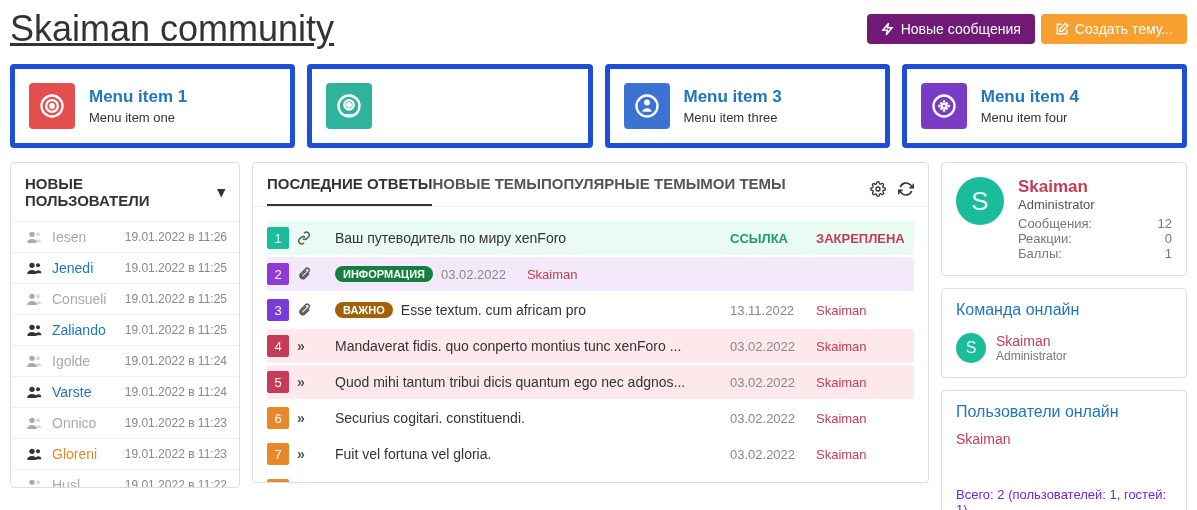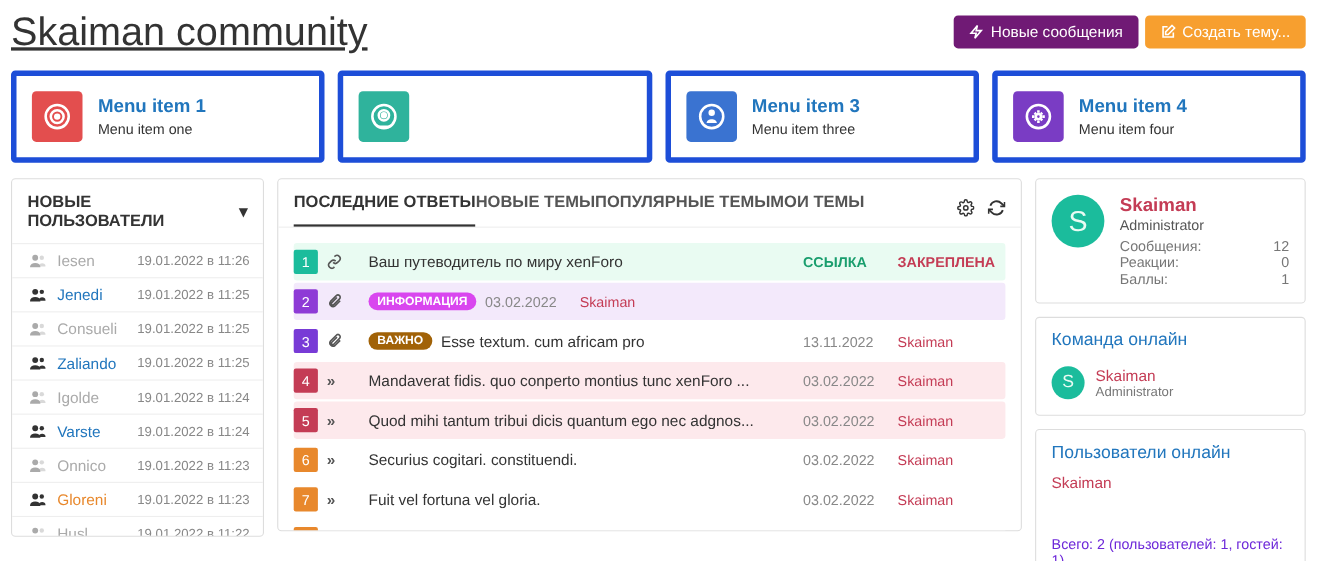--- a/index.html
+++ b/index.html
@@ -291,21 +291,21 @@
               <span class="tmeta link">ССЫЛКА</span>
               <span class="tauthor link">ЗАКРЕПЛЕНА</span>
             </div>
             <div class="thread" style="background: rgb(243, 233, 251);">
               <span class="num" style="background:#8e3bd6">2</span>
               <span class="icons">
                 <svg width="14" height="14" viewBox="0 0 24 24" fill="none" stroke="#555" stroke-width="2.5">
                   <path d="M21 11l-8 8a5 5 0 01-7-7l9-9a3.5 3.5 0 015 5l-9 9a2 2 0 01-3-3l8-8"></path>
                 </svg>
               </span>
-              <span class="badge" style="background:#d946ef">ИНФОРМАЦИЯ</span>
+              <span class="badge" style="background:#15803d">ИНФОРМАЦИЯ</span>
               <span class="tmeta">03.02.2022</span>
               <span class="tauthor author">Skaiman</span>
             </div>
             <div class="thread" style="background: rgb(255, 255, 255);">
               <span class="num" style="background:#783bd6">3</span>
               <span class="icons">
                 <svg width="14" height="14" viewBox="0 0 24 24" fill="none" stroke="#555" stroke-width="2.5">
                   <path d="M21 11l-8 8a5 5 0 01-7-7l9-9a3.5 3.5 0 015 5l-9 9a2 2 0 01-3-3l8-8"></path>
                 </svg>
               </span>

